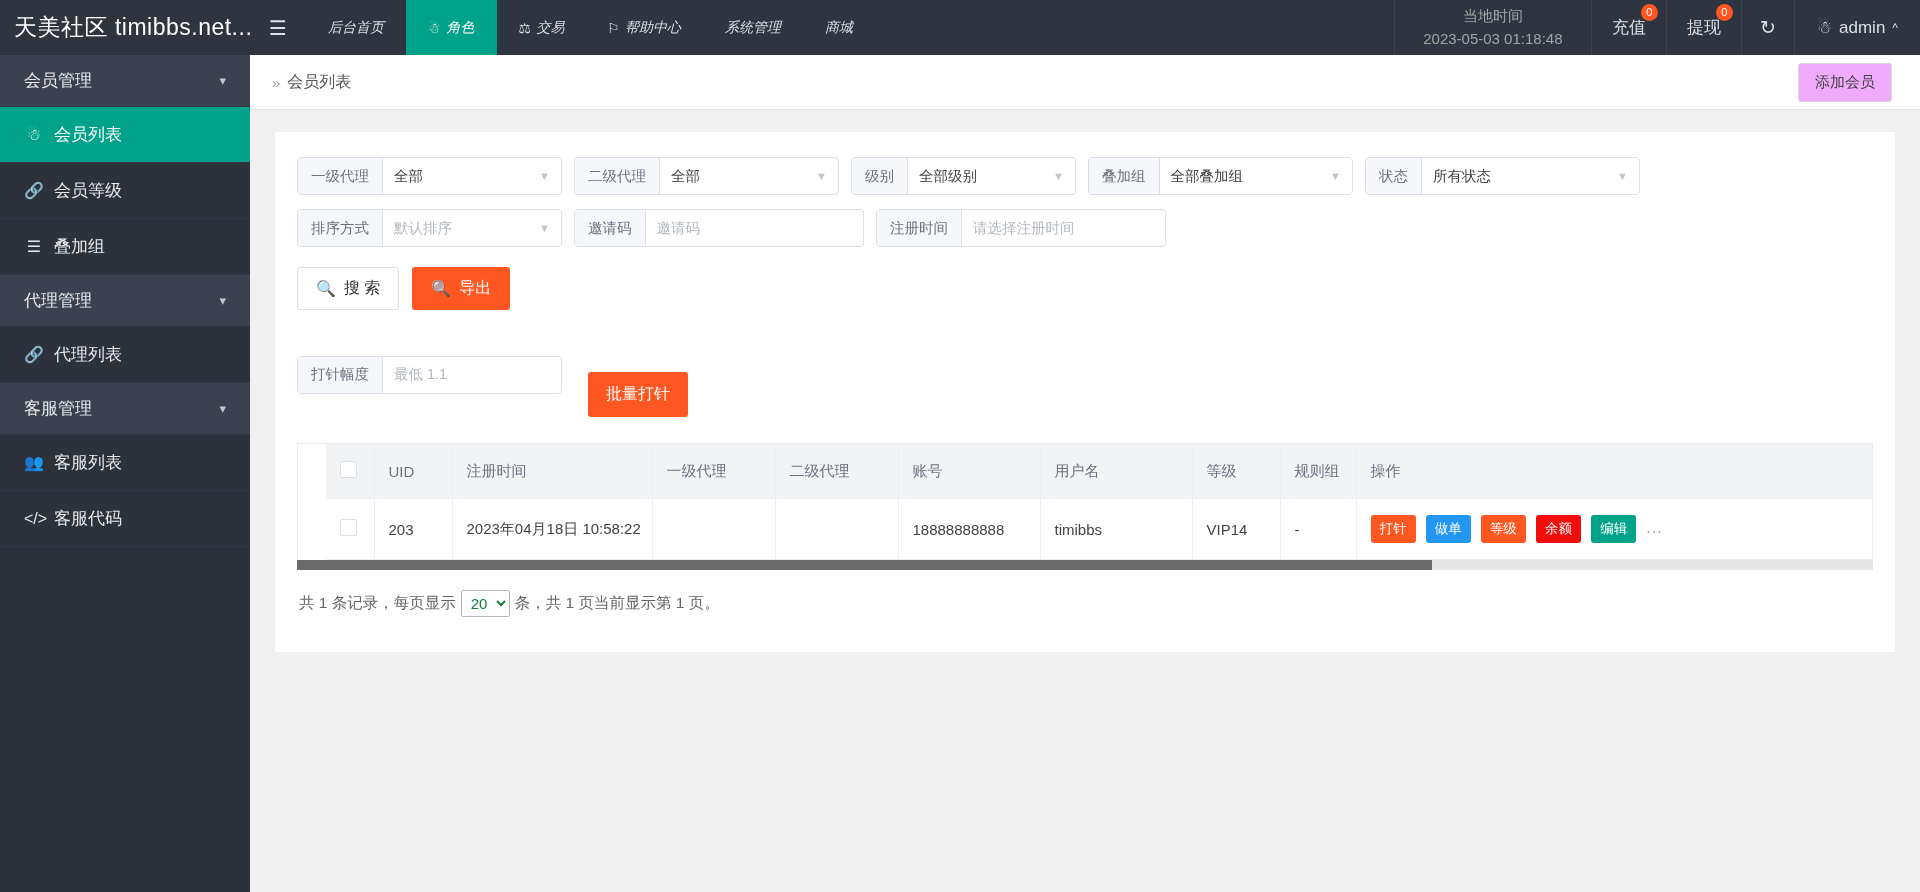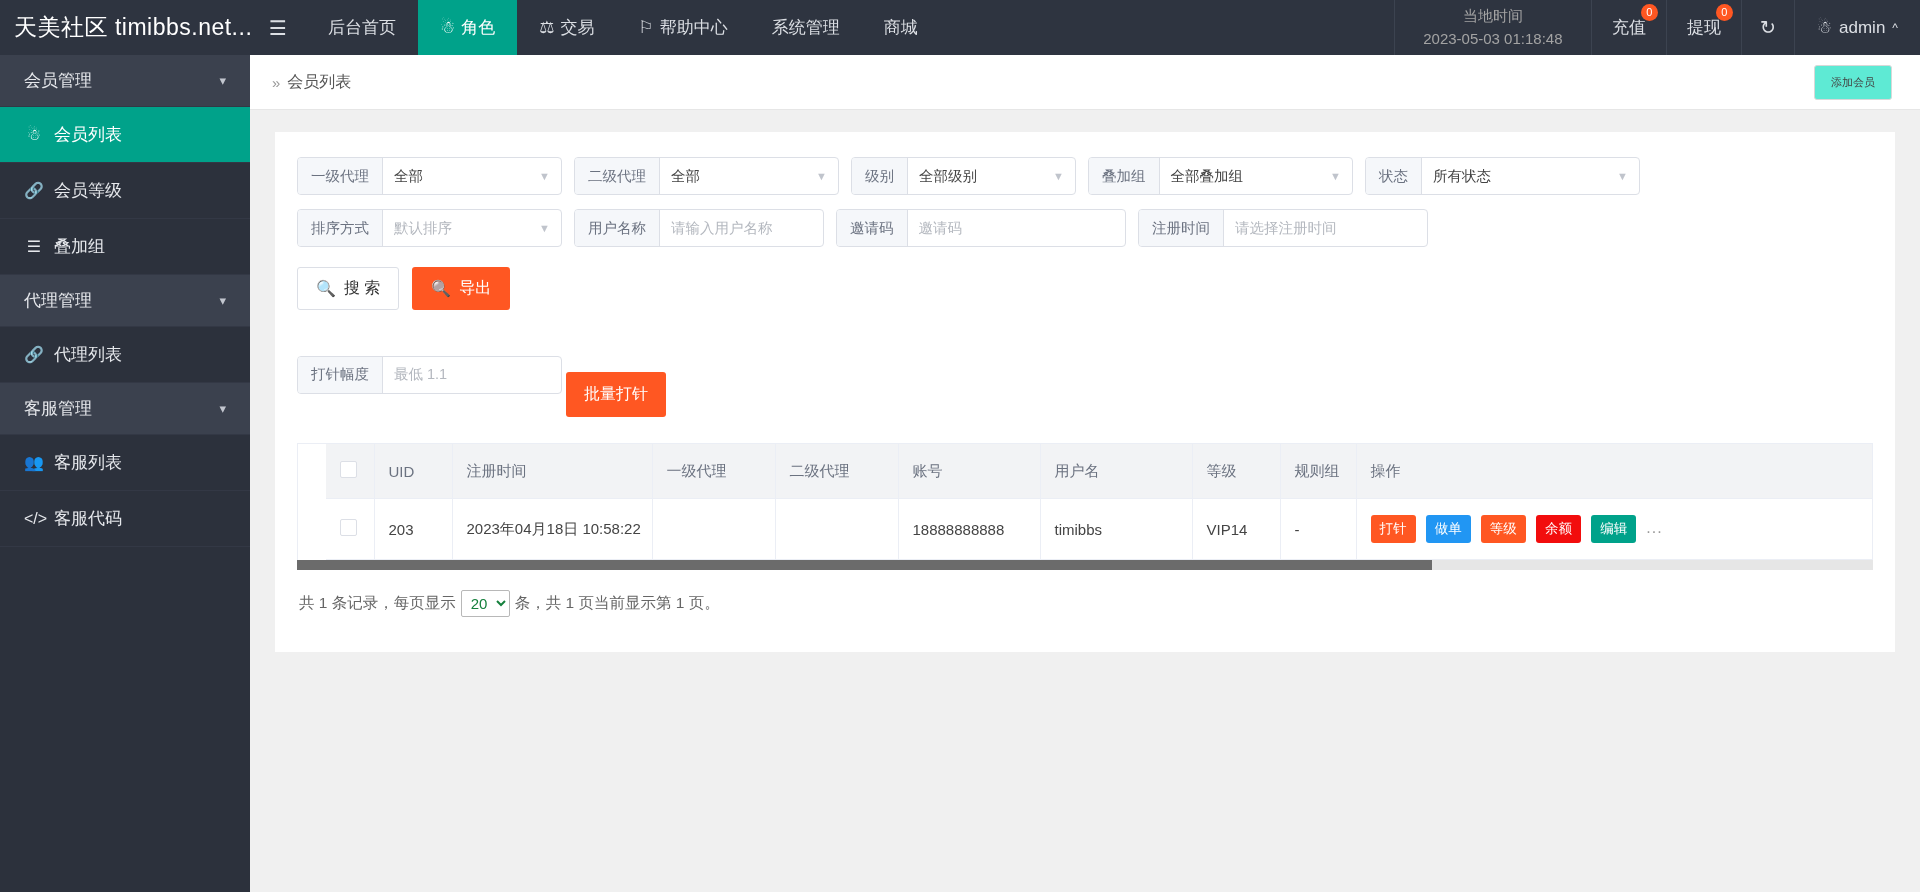--- a/index.html
+++ b/index.html
@@ -25,22 +25,22 @@
     font-size: 23px; color: #ffffff;
     white-space: nowrap; overflow: hidden;
     letter-spacing: .5px;
   }
   .hamburger {
     width: 56px; display: flex; align-items: center; justify-content: center;
     font-size: 20px; color: #dcdfe4; cursor: pointer;
   }
   .navitem {
     display: flex; align-items: center; justify-content: flex-start;
-    padding: 0 22px; font-size: 17px; color: #dcdfe4;
-    cursor: pointer; white-space: nowrap; gap: 6px;
+    padding: 0 22px; font-size: 14px; color: #dcdfe4;
+    cursor: pointer; white-space: nowrap; gap: 6px; font-style: italic;
   }
   .navitem.active { background: #00a28a; color: #fff; }
   .topbar-spacer { flex: 1; }
   .localtime {
     display: flex; flex-direction: column; align-items: center; justify-content: center;
     padding: 0 20px; font-size: 15px; line-height: 1.5; color: #a3a3a3;
     border-left: 1px solid #3c4350; border-right: 1px solid #3c4350;
     min-width: 198px;
   }
   .topright-btn {
@@ -89,22 +89,22 @@
   .main { flex: 1; display: flex; flex-direction: column; min-width: 0; background: #f0f0f0; }
   .crumbbar {
     height: 55px; min-height: 55px; background: #fff;
     display: flex; align-items: center; justify-content: space-between;
     padding: 0 28px 0 22px;
     border-bottom: 1px solid #e6e6e6;
   }
   .crumb { font-size: 16px; color: #555; display: flex; align-items: center; gap: 7px; }
   .crumb .arrows { color: #999; font-size: 15px; }
   .btn-outline-gray {
-    border: 1px solid #d8d8d8; background: #5eead4; color: #444;
-    font-size: 11px; padding: 9px 16px; border-radius: 3px; cursor: pointer;
+    border: 1px solid #d8d8d8; background: #f0abfc; color: #444;
+    font-size: 15px; padding: 9px 16px; border-radius: 3px; cursor: pointer;
     font-family: inherit;
   }
 
   .panel {
     margin: 22px 25px; background: #fff; flex: 1 0 auto;
     max-height: 520px;
     padding: 25px 22px 0 22px;
     align-self: flex-start; width: calc(100% - 50px);
   }
 
@@ -132,21 +132,21 @@
   .btn-row { display: flex; gap: 13px; align-items: center; margin: 20px 0 22px 0; }
   .btn {
     border-radius: 3px; font-size: 16px; cursor: pointer;
     display: inline-flex; align-items: center; gap: 8px;
     padding: 10px 18px; font-family: inherit; border: 1px solid transparent;
   }
   .btn-search { background: #fff; border-color: #dcdfe6; color: #333; }
   .btn-export { background: #ff5722; color: #fff; }
   .btn-orange { background: #ff5722; color: #fff; padding: 11px 17px; font-size: 16px; margin-top: 40px; }
 
-  .inject-row { display: flex; gap: 4px; align-items: center; margin-bottom: 26px; }
+  .inject-row { display: flex; gap: 26px; align-items: center; margin-bottom: 26px; }
 
   
   .table-scroll { border: 1px solid #ebeef5; border-bottom: none; overflow: hidden; position: relative; padding-left: 28px; }
   table { width: 100%; border-collapse: collapse; table-layout: fixed; }
   th {
     background: #f2f3f5; color: #6b7280; font-weight: normal;
     font-size: 15px; text-align: left; padding: 17px 14px;
     border-bottom: 1px solid #ebeef5; border-right: 1px solid #ebeef5;
     white-space: nowrap;
   }
@@ -328,26 +328,20 @@
           </div>
         </div>
       </div>
 
       <div class="filter-row">
         <div class="fgroup w-in1">
           <div class="flabel">排序方式</div>
           <div class="fval placeholder">
             <span>默认排序</span>
             <span class="caret">▼</span>
-          </div>
-        </div>
-        <div class="fgroup w-in2">
-          <div class="flabel">用户名称</div>
-          <div class="fval placeholder">
-            <span>请输入用户名称</span>
           </div>
         </div>
         <div class="fgroup w-in4">
           <div class="flabel">邀请码</div>
           <div class="fval placeholder">
             <span>邀请码</span>
           </div>
         </div>
         <div class="fgroup w-in5">
           <div class="flabel">注册时间</div>

